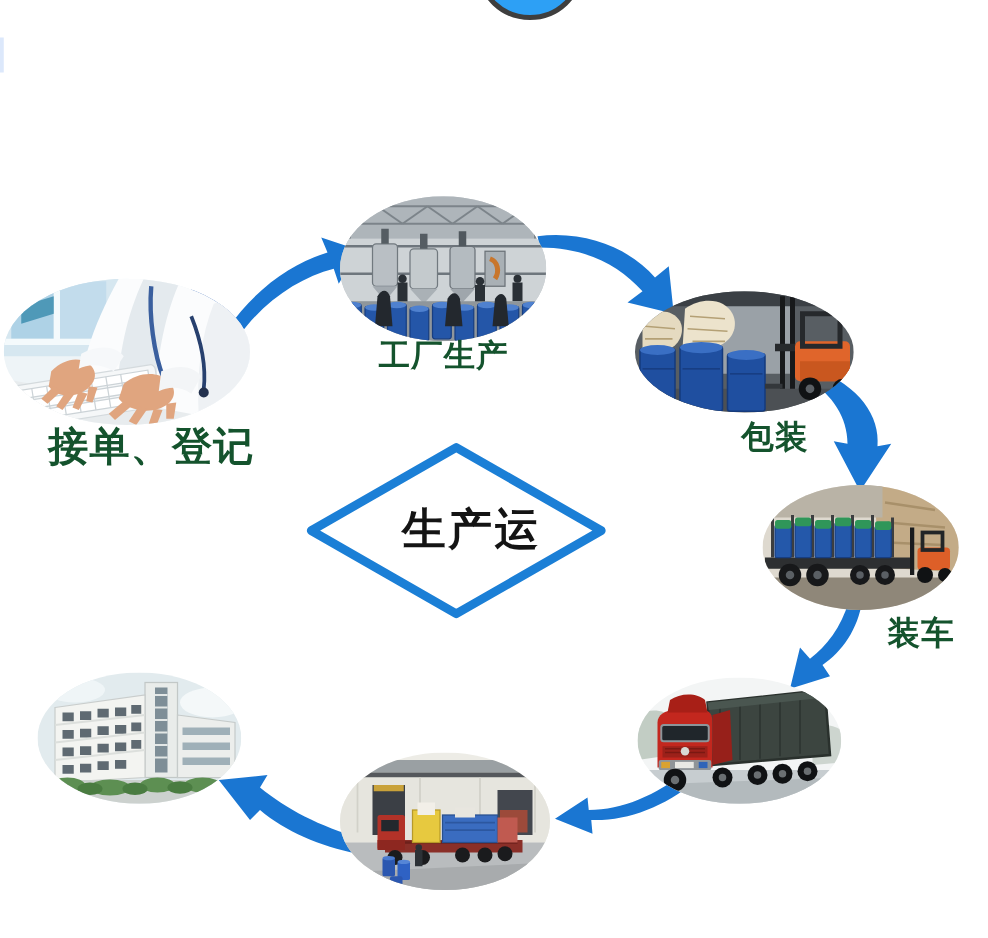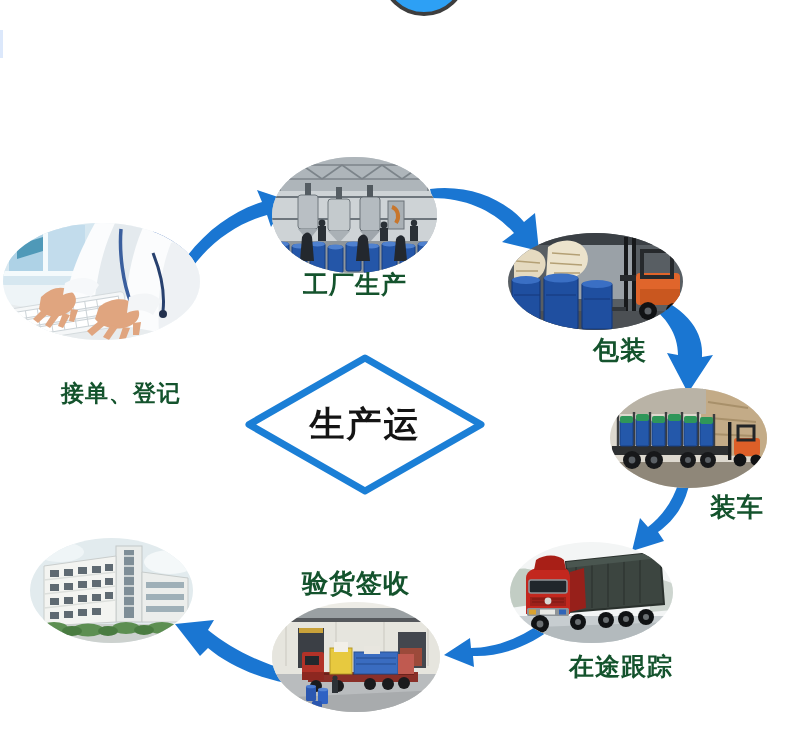--- a/index.html
+++ b/index.html
@@ -9,31 +9,31 @@
   }
   .abs{position:absolute;}
   svg{display:block;}
   
   .photo{position:absolute;}
   
   .step-label{
     position:absolute;text-align:center;color:#14532d;font-weight:700;
     letter-spacing:1px;white-space:nowrap;line-height:1.05;
   }
-  .lbl-1{left:23px;top:341px;width:196px;font-size:23px;margin-top:40px;}
+  .lbl-1{left:23px;top:341px;width:196px;font-size:32px;}
   .lbl-2{left:275px;top:272px;width:160px;font-size:25px;}
   .lbl-3{left:560px;top:337px;width:120px;font-size:26px;text-align:center;}
   .lbl-4{left:687px;top:494px;width:100px;font-size:26px;}
   .lbl-5{left:541px;top:654px;width:160px;font-size:25px;}
   .lbl-6{left:276px;top:570px;width:160px;font-size:26px;}
   .lbl-7{left:49px;top:649px;width:140px;font-size:26px;}
   
   .diamond{position:absolute;left:243px;top:352px;width:244px;height:145px;}
   .diamond-text{
-    position:absolute;left:0;top:0;width:100%;height:100%;
+    position:absolute;left:12px;top:0;width:100%;height:100%;
     display:flex;flex-direction:column;align-items:center;justify-content:center;
     font-size:35px;font-weight:700;color:#141414;letter-spacing:2px;line-height:1.0;
   }
   .edge-line{position:absolute;left:0;top:30px;width:3px;height:28px;background:#dce8fb;}
 </style>
 </head>
 <body>
 
 <div class="canvas">
 
@@ -340,21 +340,20 @@
       </g>
       <g fill="#6a6f72">
         <circle cx="30" cy="82" r="3.4"></circle>
           <circle cx="68" cy="80" r="3"></circle>
         <circle cx="96" cy="78" r="3"></circle>
           <circle cx="116" cy="77" r="3"></circle>
           <circle cx="136" cy="75" r="3"></circle>
       </g>
     </g>
   </svg>
-  <div class="step-label lbl-5">在途跟踪</div>
 
   <svg class="photo" style="left:272px;top:602px;" width="168" height="110" viewBox="0 0 168 110">
     <defs>
         <clipPath id="c6">
           <ellipse cx="84" cy="55" rx="84" ry="55"></ellipse>
         </clipPath>
       </defs>
     <g clip-path="url(#c6)">
       <rect width="168" height="110" fill="#edece6"></rect>
       <rect x="0" y="6" width="168" height="10" fill="#9aa0a3"></rect>
@@ -398,21 +397,20 @@
         <rect x="40" y="99" width="10" height="10" rx="1.5" fill="#2b57b0"></rect>
         <ellipse cx="39" cy="84.5" rx="5" ry="1.8" fill="#4a7bd0"></ellipse>
         <ellipse cx="51" cy="87.5" rx="5" ry="1.8" fill="#5585d6"></ellipse>
       </g>
       <g fill="#2c3136">
           <circle cx="63" cy="76" r="2.6"></circle>
           <rect x="60" y="78" width="6" height="13"></rect>
         </g>
     </g>
   </svg>
-  <div class="step-label lbl-6">验货签收</div>
 
   <svg class="photo" style="left:30px;top:538px;" width="163" height="105" viewBox="0 0 163 105">
     <defs>
         <clipPath id="c7">
           <ellipse cx="81.5" cy="52.5" rx="81.5" ry="52.5"></ellipse>
         </clipPath>
       </defs>
     <g clip-path="url(#c7)">
       <rect width="163" height="105" fill="#e2ebee"></rect>
       <ellipse cx="140" cy="24" rx="26" ry="12" fill="#f4f8f9"></ellipse>

